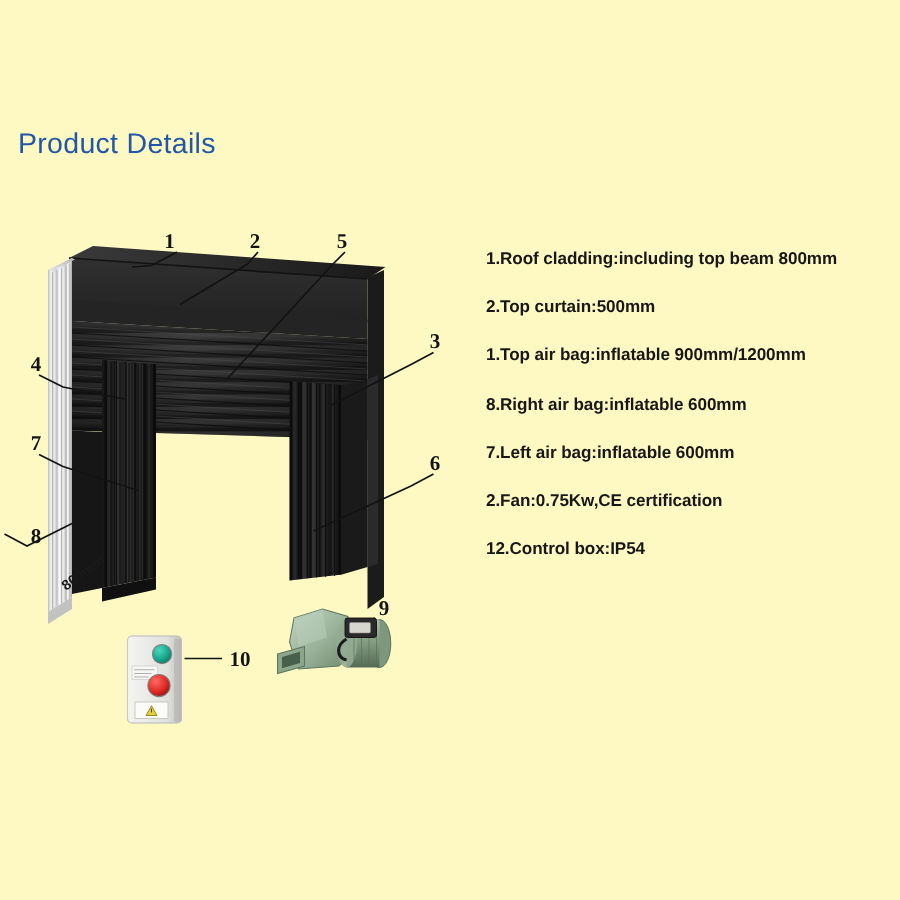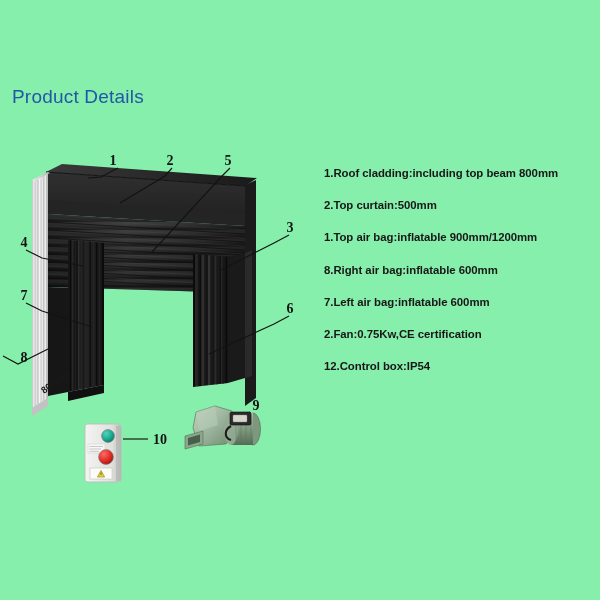--- a/index.html
+++ b/index.html
@@ -4,21 +4,21 @@
 <style>
   html, body {
     margin: 0;
     padding: 0;
     background: #ffffff;
   }
   #page {
     position: relative;
     width: 600px;
     height: 600px;
-    background: #86efac;
+    background: #fef9c3;
     overflow: hidden;
     font-family: "Liberation Sans", sans-serif;
   }
 
   
   #page-title {
     position: absolute;
     left: 12px;
     top: 86px;
     font-size: 19px;

